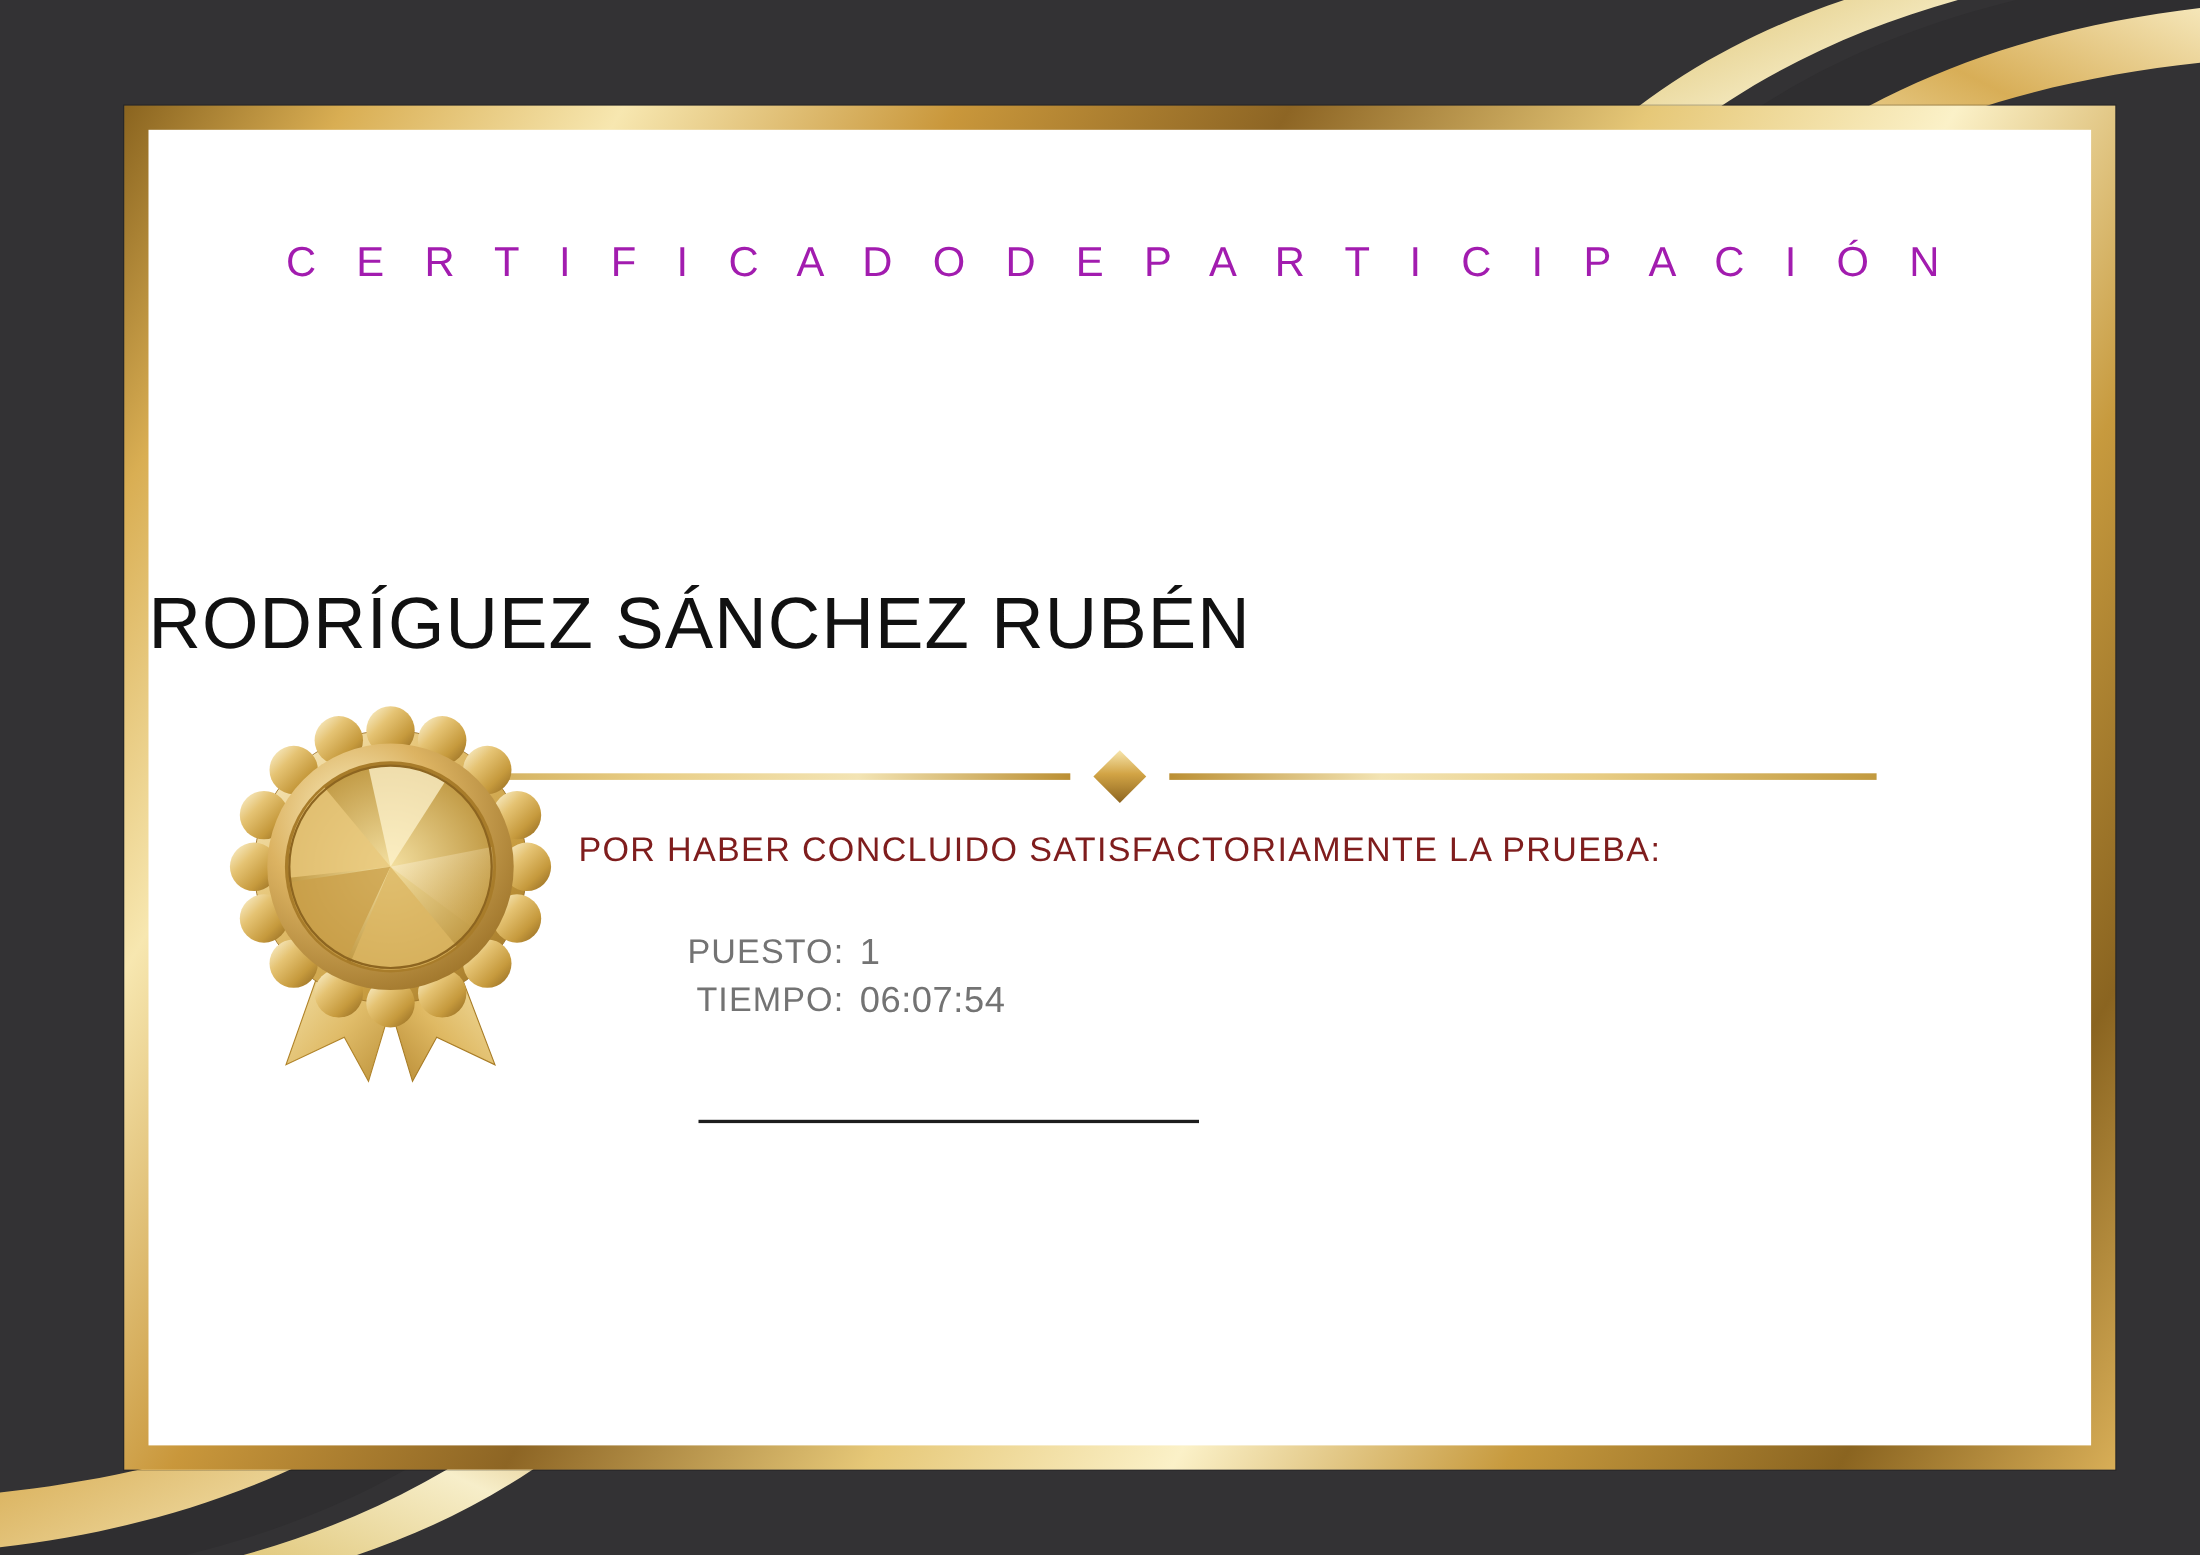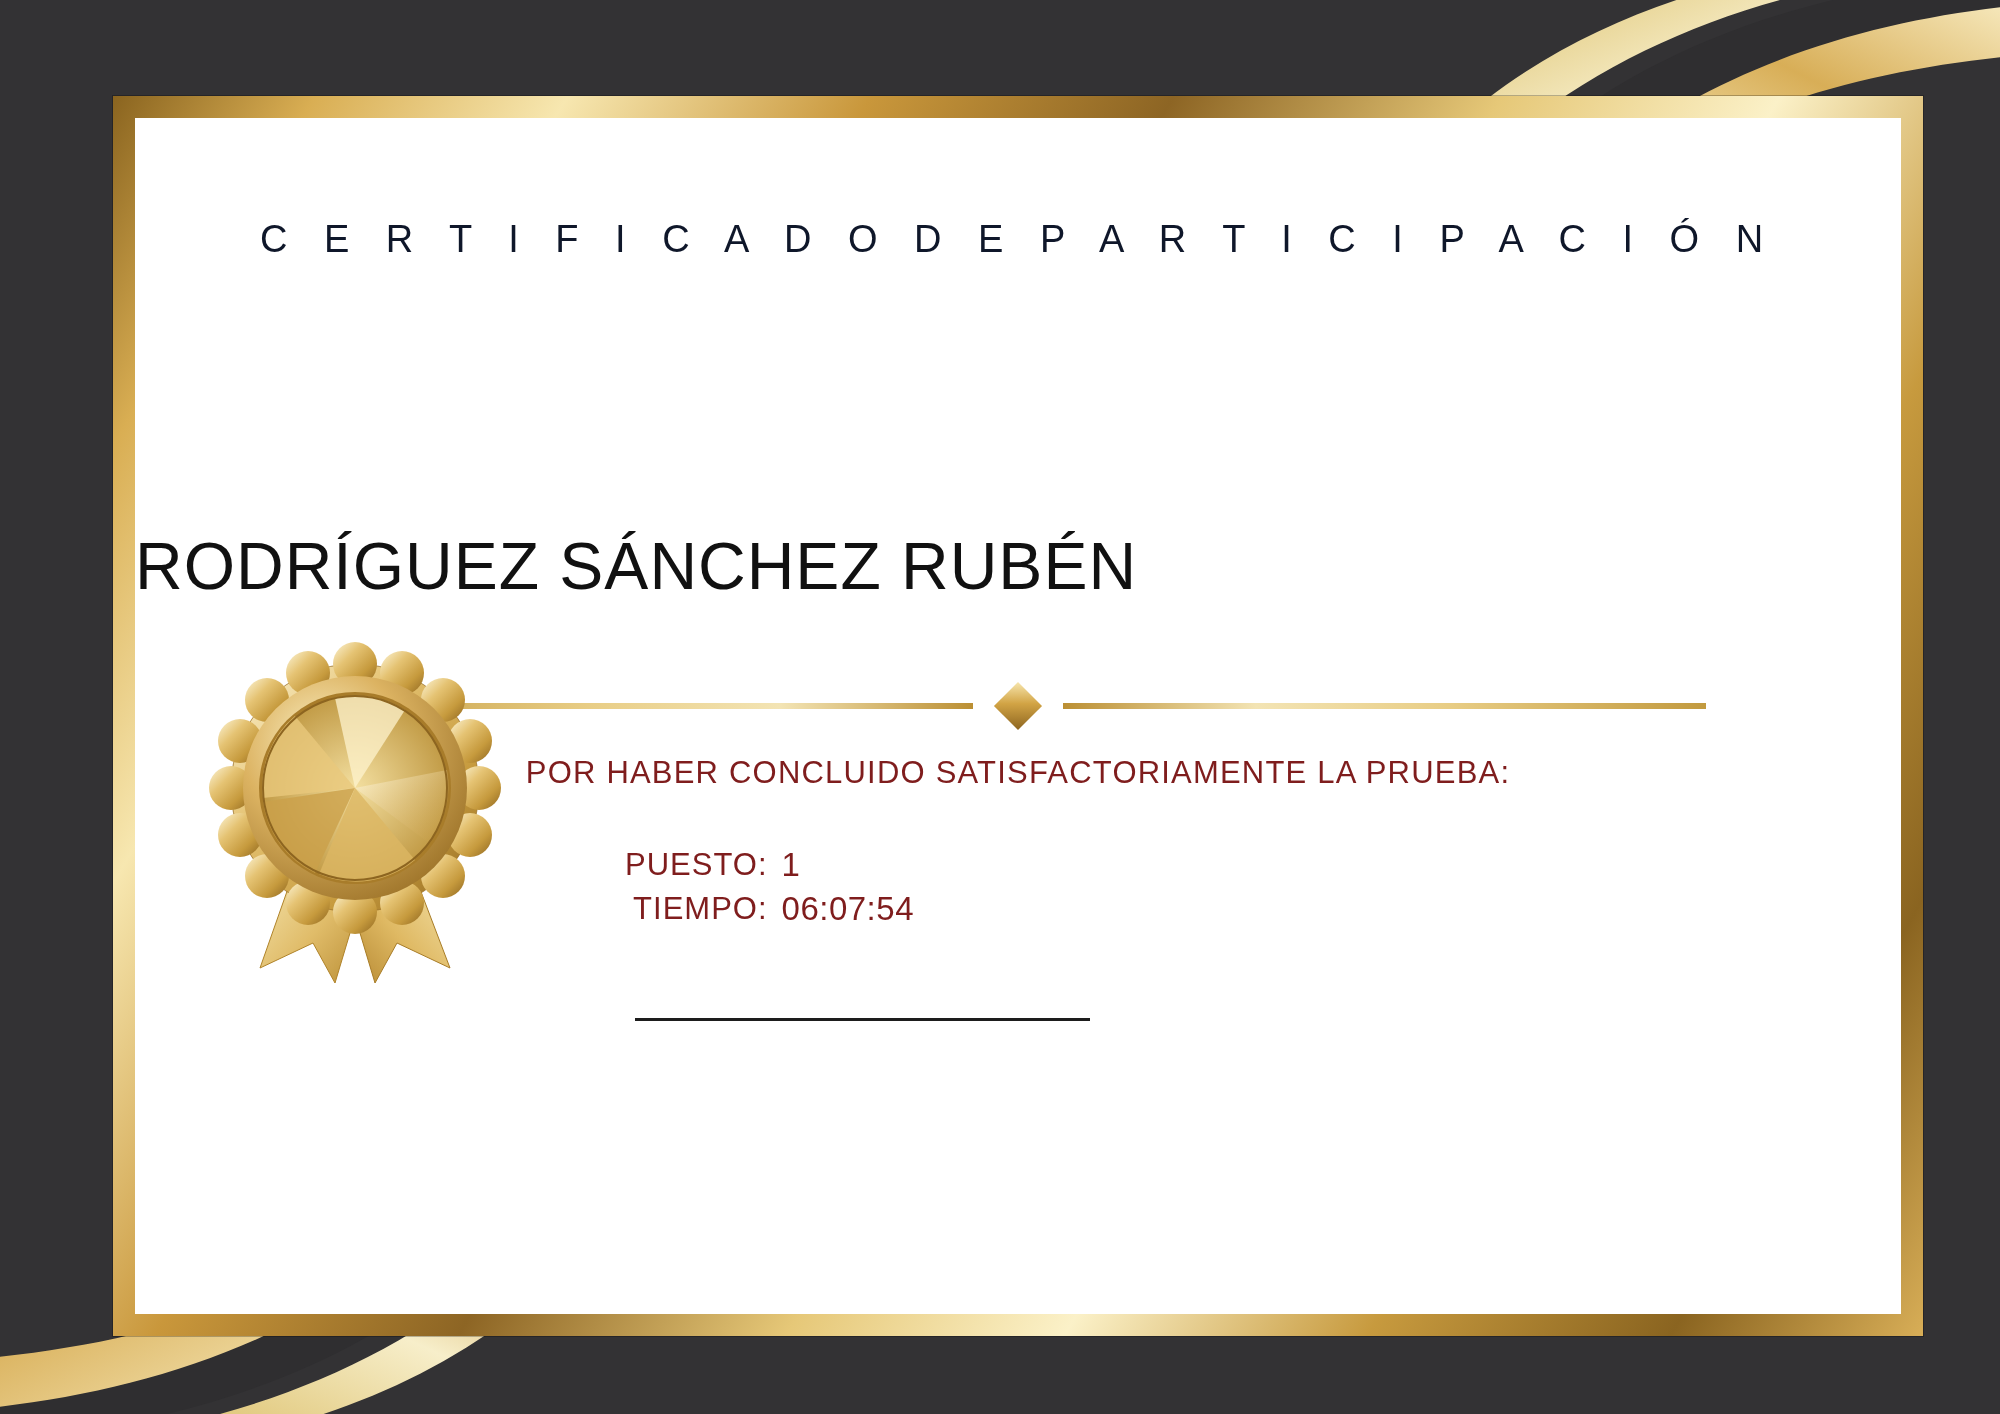--- a/index.html
+++ b/index.html
@@ -62,21 +62,21 @@
 
   
   .cert-title {
     position: absolute;
     top: 100px;
     left: 0;
     right: 0;
     text-align: center;
     font-size: 38px;
     letter-spacing: 13px;
-    color: #0f172a;
+    color: #a21caf;
     font-weight: 400;
   }
 
   
   .recipient {
     position: absolute;
     top: 410px;
     left: 0;
     right: 0;
     text-align: left;
@@ -133,21 +133,21 @@
     position: absolute;
     left: 490px;
     top: 725px;
     width: 600px;
   }
   .results table {
     border-collapse: collapse;
   }
   .results td {
     font-size: 31px;
-    color: #7f1d1d;
+    color: #737373;
     padding: 3px 0;
     letter-spacing: 0.5px;
     white-space: nowrap;
   }
   .results td.label {
     text-align: right;
     padding-right: 14px;
     letter-spacing: 1px;
   }
   .results td.value {

